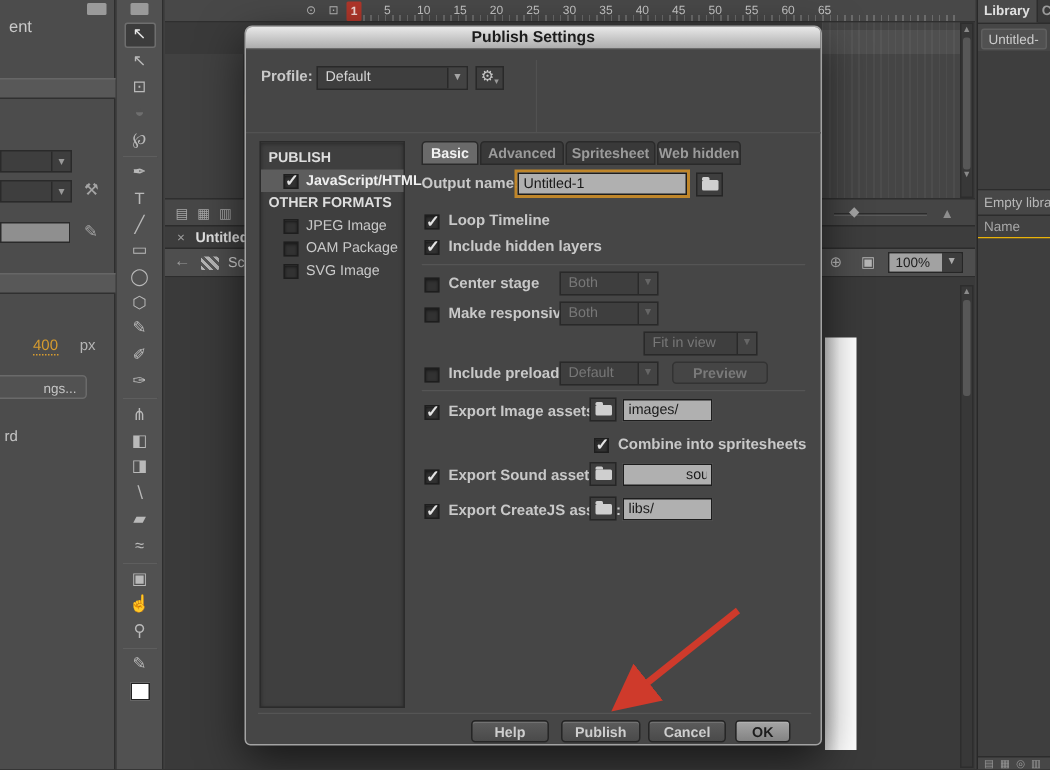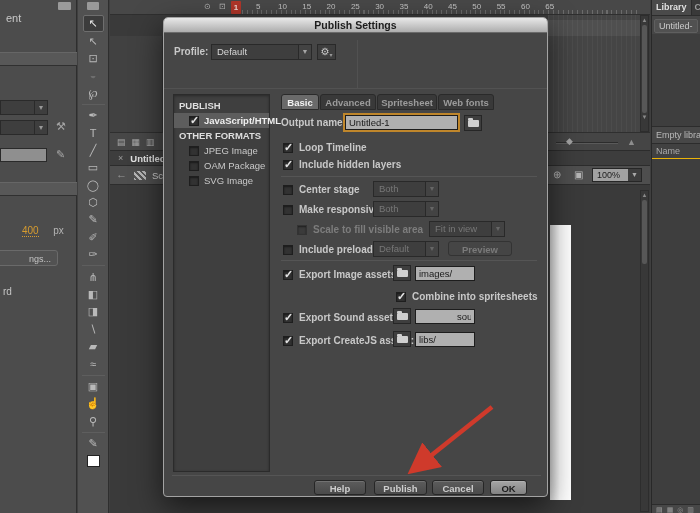--- a/index.html
+++ b/index.html
@@ -328,21 +328,21 @@
       </div>
       <div class="fl-item">
         <span class="cb"></span>
         <span class="fl-lbl">SVG Image</span>
       </div>
     </div>
 
     <div class="tab active" style="left:117px;width:38px">Basic</div>
     <div class="tab" style="left:156px;width:56px">Advanced</div>
     <div class="tab" style="left:213px;width:60px">Spritesheet</div>
-    <div class="tab" style="left:274px;width:56px">Web fonts</div>
+    <div class="tab" style="left:274px;width:56px">Web hidden</div>
 
     <div class="row" style="left:117px;top:97px">
         <span class="lbl b">Output name:</span>
       </div>
     <input class="field ring" style="left: 181px; top: 97px; width: 113px;" readonly="" value="Untitled-1">
     <div class="folderbtn" style="left:300px;top:97px">
         <span class="folder"></span>
       </div>
 
     <div class="row" style="left:119px;top:122px">
@@ -367,24 +367,20 @@
 
     <div class="row" style="left:119px;top:184px">
       <span class="cb"></span>
       <span class="lbl b">Make responsive</span>
     </div>
     <div class="dd dis" style="left:209px;top:183px;width:66px">
       <span class="ddt">Both</span>
       <span class="dda">▼</span>
     </div>
 
-    <div class="row" style="left:133px;top:204px">
-      <span class="cb dis"></span>
-      <span class="lbl b dimtxt">Scale to fill visible area</span>
-    </div>
     <div class="dd dis" style="left:265px;top:203px;width:76px">
       <span class="ddt">Fit in view</span>
       <span class="dda">▼</span>
     </div>
 
     <div class="row" style="left:119px;top:224px">
       <span class="cb"></span>
       <span class="lbl b">Include preloader</span>
     </div>
     <div class="dd dis" style="left:209px;top:223px;width:66px">

